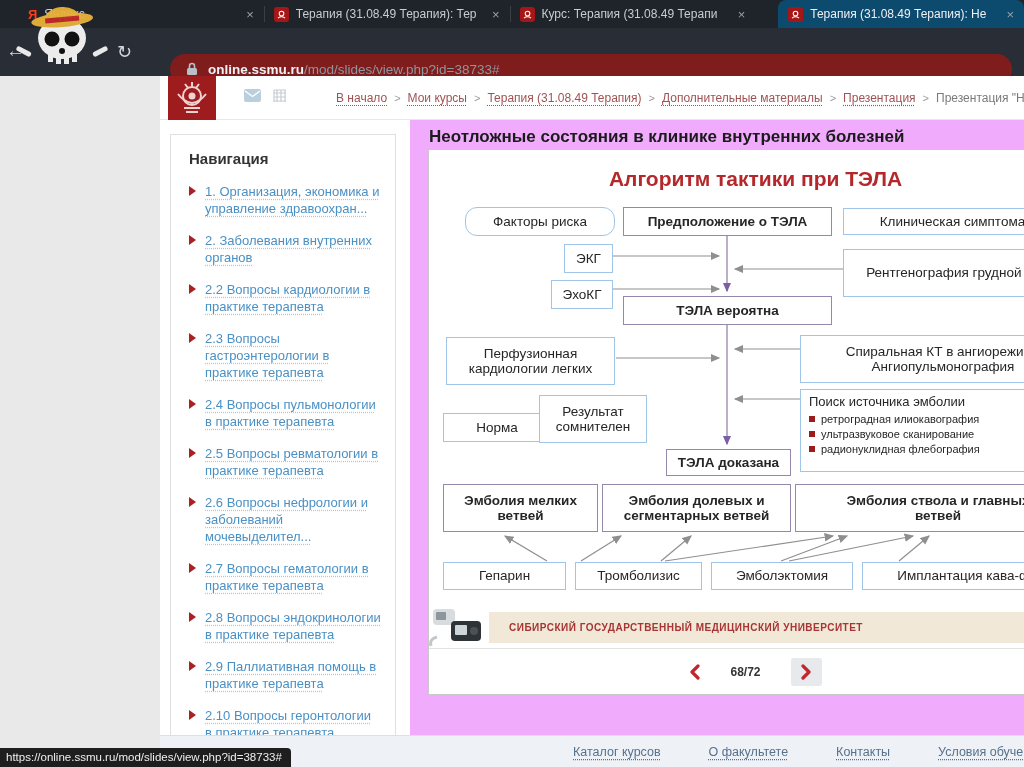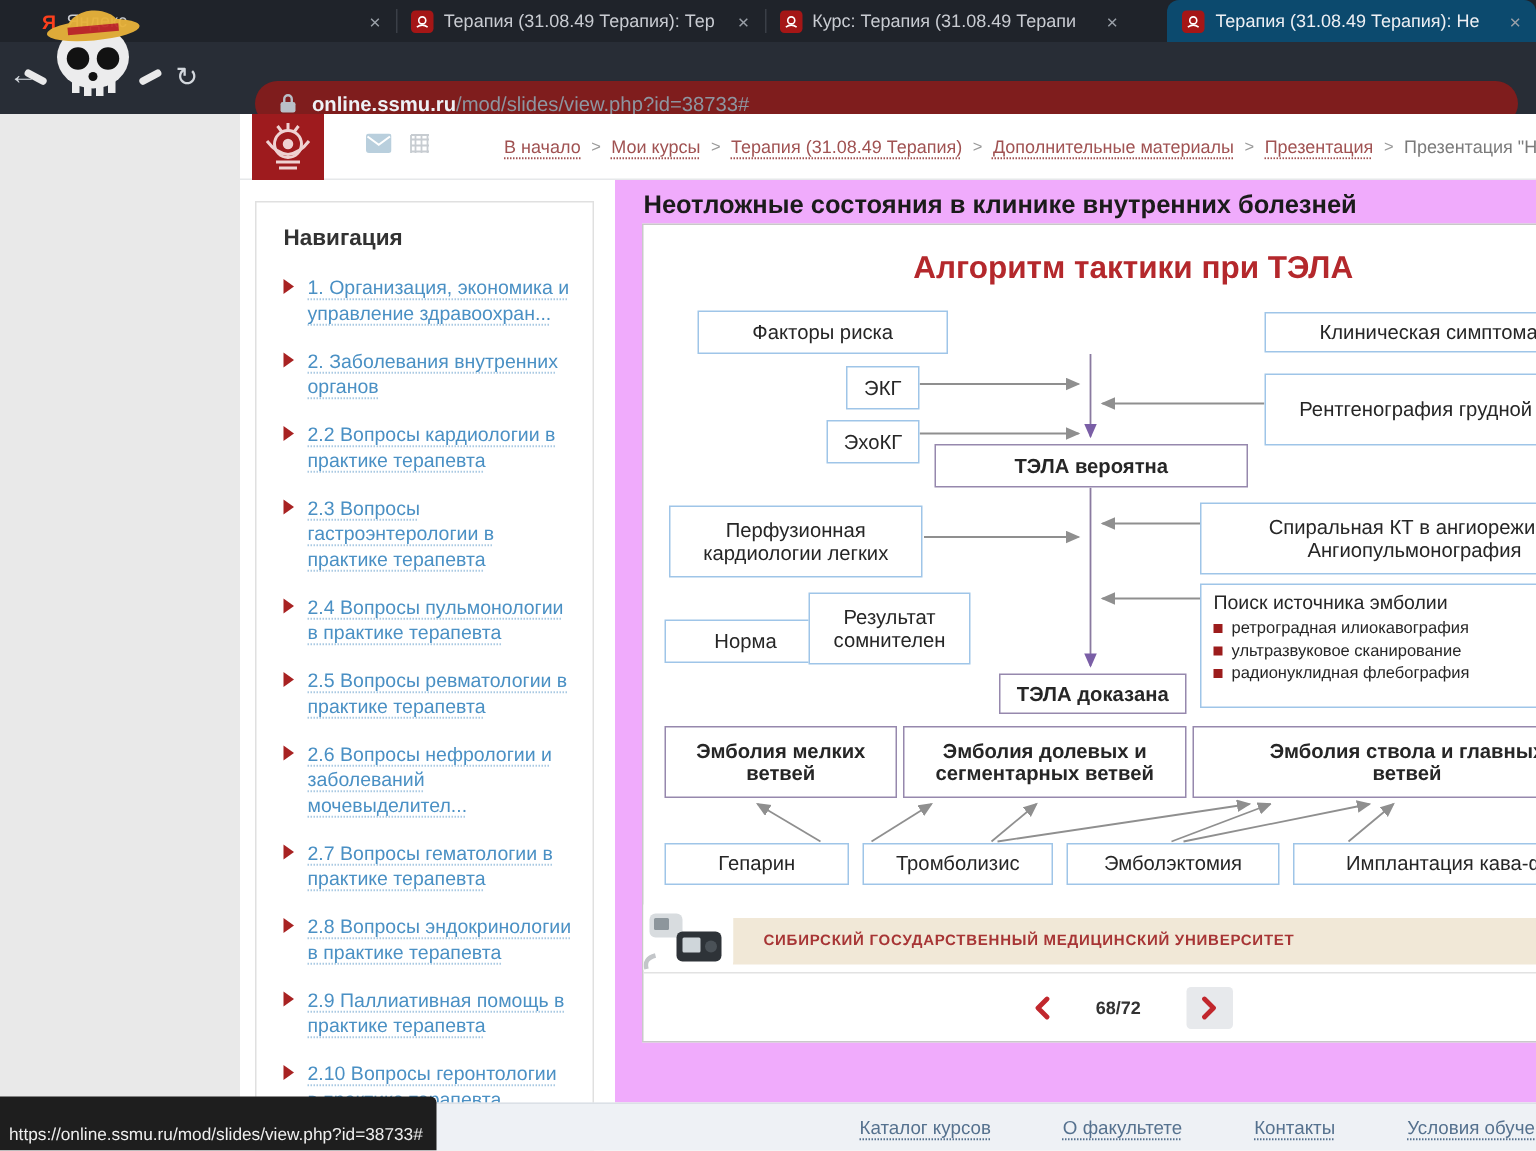--- a/index.html
+++ b/index.html
@@ -68,21 +68,21 @@
   .uni-device { position:absolute; left:-6px; top:-13px; width:66px; height:50px; }
   .pager { position:absolute; left:0; top:498px; width:653px; height:47px; border-top:1px solid #e2e2e2; display:flex; align-items:center; justify-content:center; gap:30px; }
   .chev-btn { cursor:pointer; display:flex; align-items:center; justify-content:center; }
   .chev-btn.boxed { width:31px; height:28px; background:#e7e9ec; border-radius:3px; }
   .counter { font-size:12px; font-weight:bold; color:#333; }
 
   
   .site-footer { position:absolute; left:0; bottom:0; width:864px; height:32px; background:#eef1f5; border-top:1px solid #dbe0e6; display:flex; align-items:center; gap:48px; padding-left:413px; overflow:hidden; }
   .footer-link { font-size:12.5px; color:#55718e; white-space:nowrap; text-decoration:underline; text-decoration-style:dotted; text-underline-offset:3px; cursor:pointer; }
 
-  .status-tooltip { position:absolute; left:0; bottom:0; background:#1e1e1e; color:#efefef; font-size:11.5px; padding:20px 9px 4px 6px; border-top-right-radius:4px; z-index:80; white-space:nowrap; }
+  .status-tooltip { position:absolute; left:0; bottom:0; background:#1e1e1e; color:#efefef; font-size:11.5px; padding:3px 9px 4px 6px; border-top-right-radius:4px; z-index:80; white-space:nowrap; }
 </style>
 </head>
 <body>
 
 <div class="tabbar" id="tabbar">
     <div class="tab">
       <span class="fav-ya">Я</span>
       <span class="tab-title">Яндекс</span>
       <span class="tab-close">×</span>
     </div>
@@ -280,22 +280,25 @@
               <rect x="0" y="4" width="66" height="44" rx="6" fill="#ffffff"></rect>
               <path d="M14 38 q-8 2 -6 9" fill="none" stroke="#c3c6c9" stroke-width="3"></path>
               <rect x="10" y="10" width="22" height="16" rx="4" fill="#d8dcdf"></rect>
               <rect x="13" y="13" width="10" height="8" rx="1" fill="#8d969c"></rect>
               <rect x="28" y="22" width="30" height="20" rx="4" fill="#2e3338"></rect>
               <rect x="32" y="26" width="12" height="10" rx="1" fill="#cfd6da"></rect>
               <circle cx="51" cy="32" r="4" fill="#4a5157"></circle>
             </svg>
             <span class="uni-text">СИБИРСКИЙ ГОСУДАРСТВЕННЫЙ МЕДИЦИНСКИЙ УНИВЕРСИТЕТ</span>
           </div>
-        <div class="fbox blue" style="left: 36px; top: 57px; width: 167px; height: 29px;">
+        <div class="fbox blue" style="left: 36px; top: 57px; width: 150px; height: 29px; border-radius: 12px;">
               <span style="white-space: pre-line;">Факторы риска</span>
+            </div>
+            <div class="fbox purple bold" style="left: 194px; top: 57px; width: 209px; height: 29px;">
+              <span style="white-space: pre-line;">Предположение о ТЭЛА</span>
             </div>
             <div class="fbox blue" style="left: 414px; top: 58px; width: 246px; height: 27px;">
               <span style="white-space: pre-line;">Клиническая симптоматика</span>
             </div>
             <div class="fbox blue" style="left: 135px; top: 94px; width: 49px; height: 29px;">
               <span style="white-space: pre-line;">ЭКГ</span>
             </div>
             <div class="fbox blue" style="left: 414px; top: 99px; width: 246px; height: 48px;">
               <span style="white-space: pre-line;">Рентгенография грудной клетки</span>
             </div>

